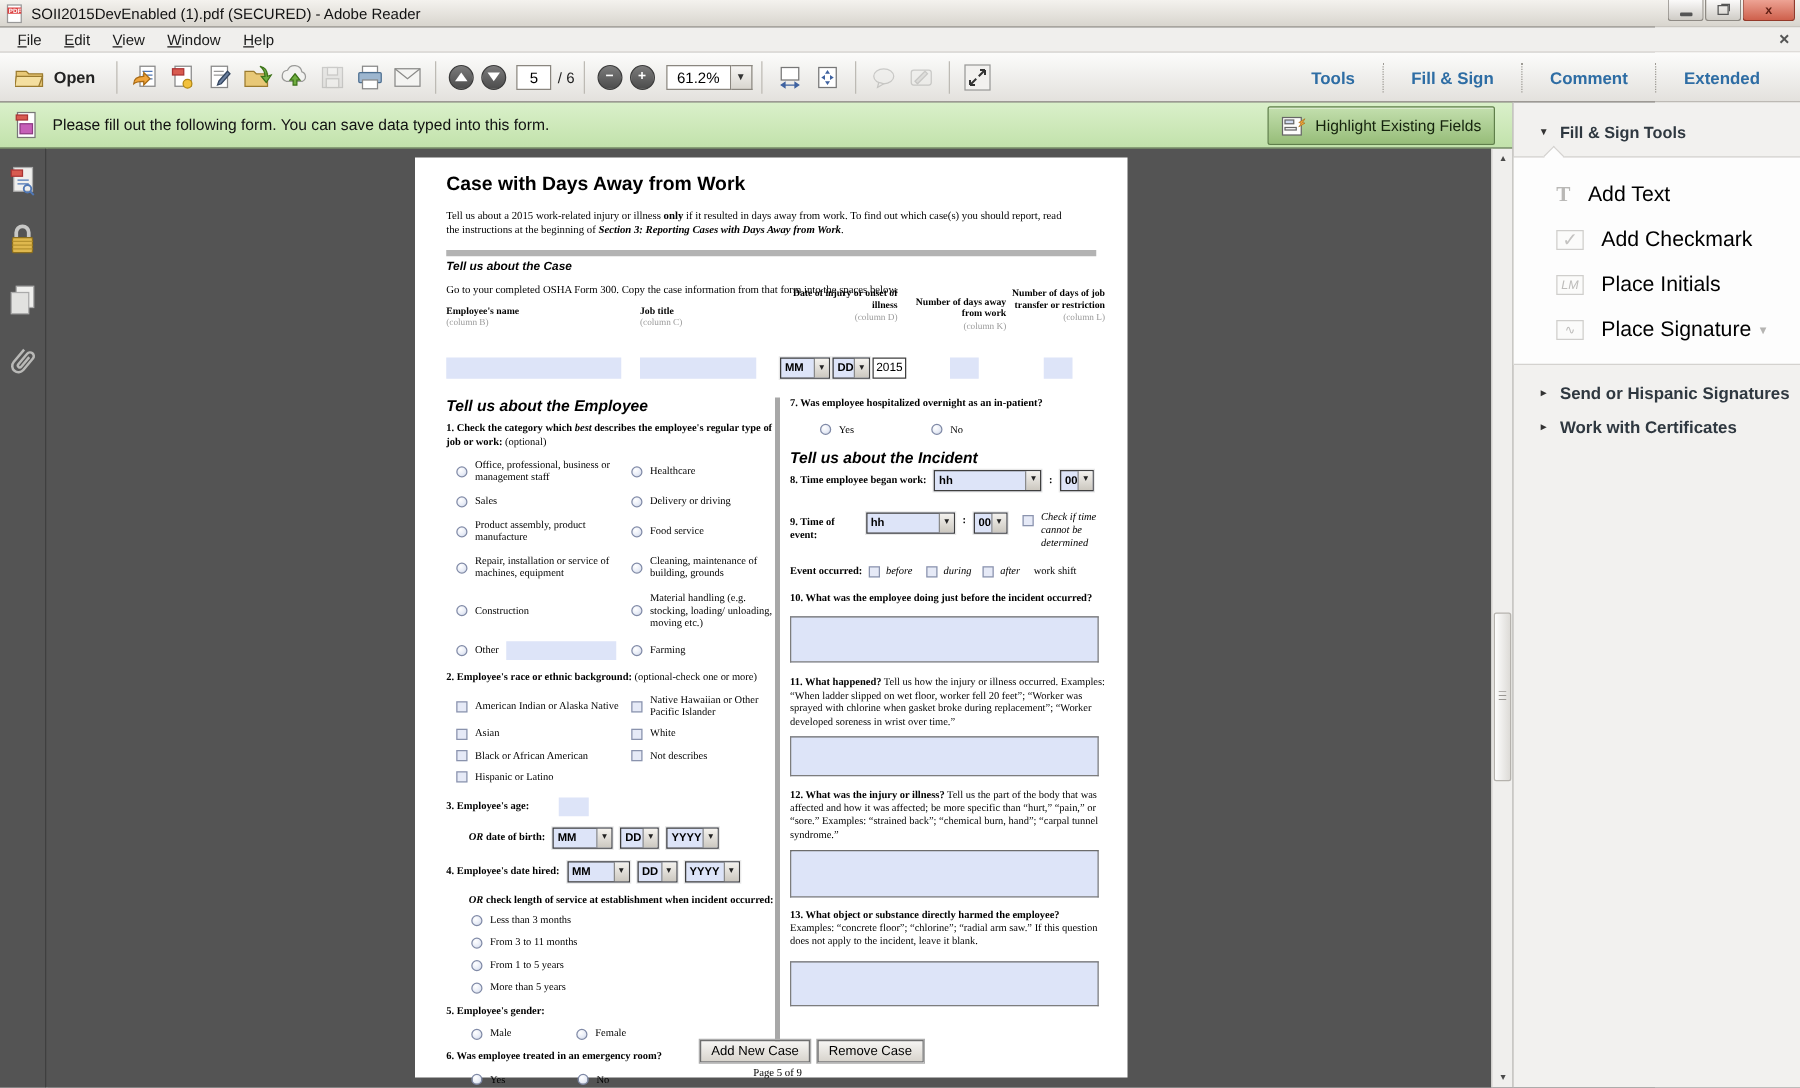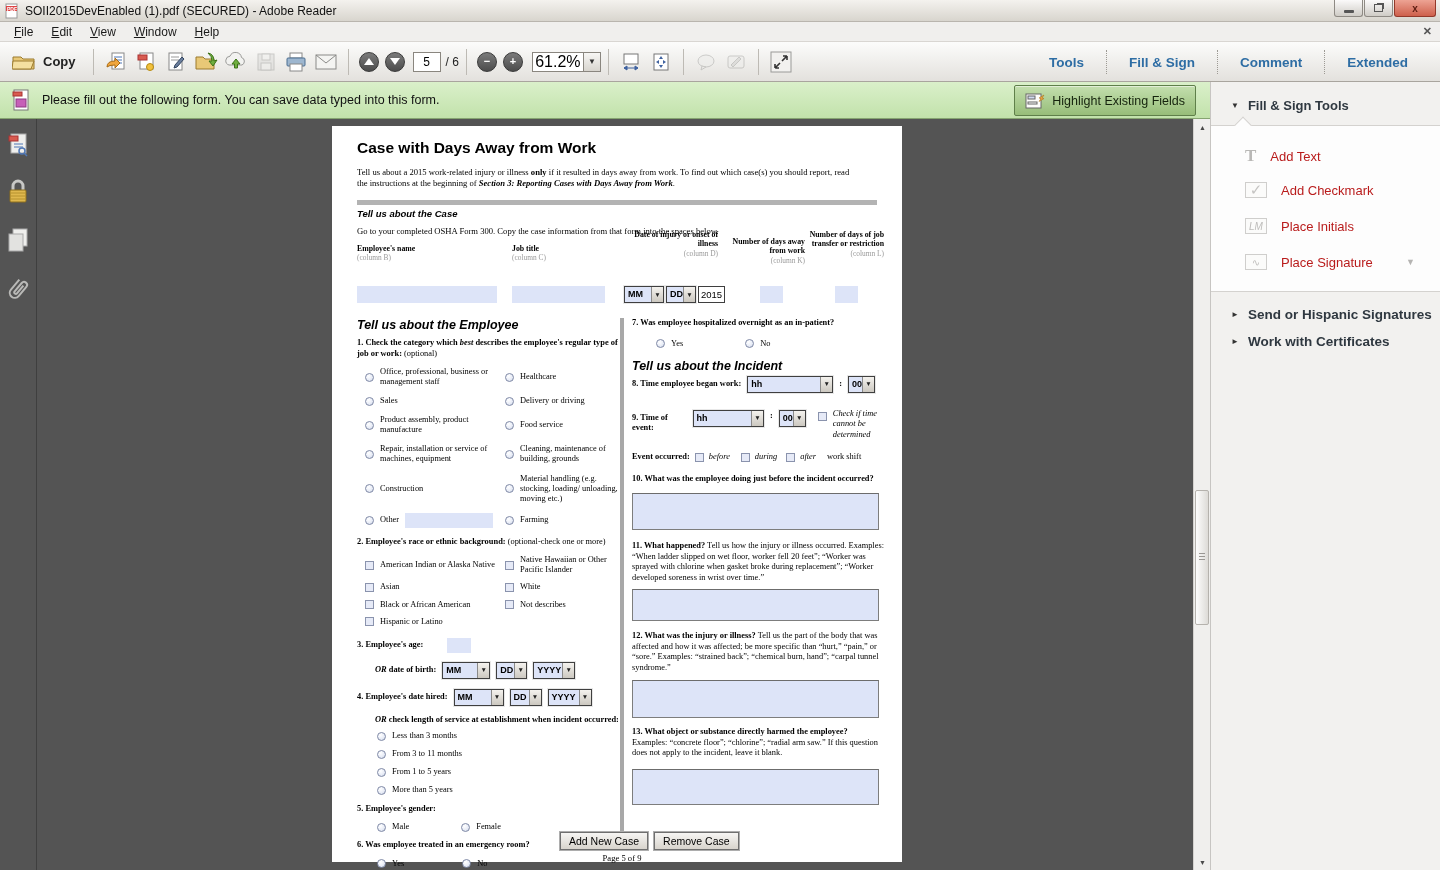--- a/index.html
+++ b/index.html
@@ -36,21 +36,21 @@
   .tb-btn{width:30px;height:28px;display:flex;align-items:center;justify-content:center}
   .round-btn{width:20px;height:20px;border-radius:50%;
     background:linear-gradient(#7b7b7b,#4c4c4c);border:1px solid #3a3a3a;
     color:#fff;display:flex;align-items:center;justify-content:center;margin:0 3px;
     font-size:11px;font-weight:bold;line-height:1}
   .arrow-up{width:0;height:0;border-left:5px solid transparent;border-right:5px solid transparent;border-bottom:7px solid #fff}
   .arrow-dn{width:0;height:0;border-left:5px solid transparent;border-right:5px solid transparent;border-top:7px solid #fff}
   .page-box{width:28px;height:20px;border:1px solid #8a867f;background:#fff;
     font-size:12px;text-align:center;margin:0 5px;font-family:"Liberation Sans",sans-serif}
   .page-total{font-size:12px;color:#222}
-  .zoom-box{width:52px;height:20px;border:1px solid #8a867f;background:#fff;font-size:16px;
+  .zoom-box{width:52px;height:20px;border:1px solid #8a867f;background:#fff;font-size:12px;
     display:flex;align-items:center;justify-content:center;margin-left:6px}
   .zoom-dd{width:17px;height:20px;border:1px solid #8a867f;border-left:none;
     background:linear-gradient(#f7f6f4,#d8d5cf);display:flex;align-items:center;justify-content:center;
     font-size:8px;color:#333}
   .tb-tabs{position:absolute;right:10px;top:0;height:40px;display:flex;align-items:center}
   .tb-tab{font-size:13.5px;font-weight:bold;color:#2e6da4;padding:0 22px;white-space:nowrap}
   .tab-sep{width:1px;height:24px;border-left:1px dotted #9d9a94}
   .gray-ico{opacity:.45}
 
   
@@ -83,21 +83,21 @@
   
   .rightpanel{position:absolute;left:1210px;top:82px;width:230px;height:788px;background:#f2f1ef;border-left:1px solid #c7c5c2}
   .rp-header{position:absolute;left:20px;top:16px;display:flex;align-items:center;gap:9px}
   .rp-header .tri{font-size:8px;color:#333}
   .rp-header b{font-size:13px;color:#2f3840}
   .rp-line{position:absolute;left:0;top:43px;width:230px;height:1px;background:#d4d2cf}
   .rp-notch{position:absolute;left:26px;top:37px;width:12px;height:12px;background:#fdfdfd;
     transform:rotate(45deg);border-left:1px solid #d4d2cf;border-top:1px solid #d4d2cf}
   .rp-white{position:absolute;left:0;top:44px;width:230px;height:166px;background:#fdfdfd;border-bottom:1px solid #d4d2cf}
   .rp-item{position:absolute;left:34px;display:flex;align-items:center;gap:14px;width:182px}
-  .rp-item .lbl{font-size:13px;color:#b91c1c}
+  .rp-item .lbl{font-size:17px;color:#000000}
   .rp-t{font-family:"Liberation Serif",serif;font-size:17px;font-weight:bold;color:#b9b8b6}
   .rp-box{width:22px;height:16px;border:1px solid #cfcecc;display:flex;align-items:center;justify-content:center;
     font-size:10px;color:#bdbcba;background:#fbfbfa}
   .rp-check{font-size:15px;color:#c4c3c1}
   .rp-dd{position:absolute;right:12px;font-size:9px;color:#b5b4b2}
   .rp-section{position:absolute;left:20px;display:flex;align-items:center;gap:9px}
   .rp-section .tri{font-size:8px;color:#333}
   .rp-section b{font-size:13.5px;color:#2f3840}
 
   
@@ -178,21 +178,21 @@
     <span class="menu-item"><u>H</u><span>elp</span></span>
     <span class="menu-close">✕</span>
   </div>
 
   <div class="toolbar">
     <div class="tb-open">
       <svg width="24" height="18" viewBox="0 0 24 18">
         <path d="M1 4 h8 l2 2 h11 v10 h-21 z" fill="#e8c877" stroke="#9b7b2f"></path>
         <path d="M1 8 h21 l-3 8 h-19 z" fill="#f4dfa0" stroke="#9b7b2f"></path>
       </svg>
-      <span>Copy</span>
+      <span>Open</span>
     </div>
     <div class="sep"></div>
 
     <div class="tb-btn">
       <svg width="22" height="22" viewBox="0 0 22 22">
         <rect x="7" y="2" width="12" height="16" fill="#fff" stroke="#888"></rect>
         <line x1="9" y1="6" x2="17" y2="6" stroke="#4f77b5"></line>
           <line x1="9" y1="9" x2="17" y2="9" stroke="#4f77b5"></line>
           <line x1="9" y1="12" x2="17" y2="12" stroke="#4f77b5"></line>
         <path d="M2 16 q0 -6 8 -6 l0 -3 5 5 -5 5 0 -3 q-6 0 -8 2 z" fill="#f0a53c" stroke="#a86a14"></path>

